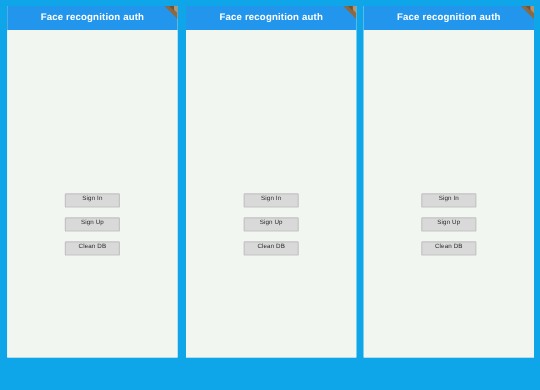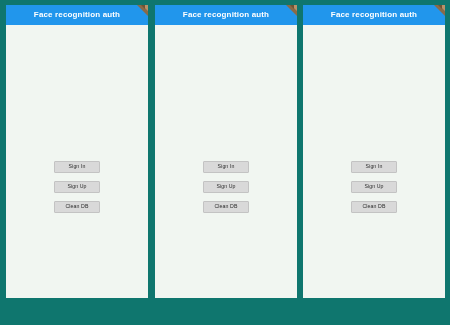--- a/index.html
+++ b/index.html
@@ -11,21 +11,21 @@
     height: 325px;
     background: #ffffff;
     font-family: "Liberation Sans", sans-serif;
     overflow: hidden;
   }
 
   #stage {
     position: relative;
     width: 450px;
     height: 325px;
-    background: #0f766e;
+    background: #0ea5e9;
   }
 
   
   .panel {
     position: absolute;
     top: 5px;
     width: 142px;
     height: 293px;
     background: #f1f6f1;
     box-sizing: border-box;

